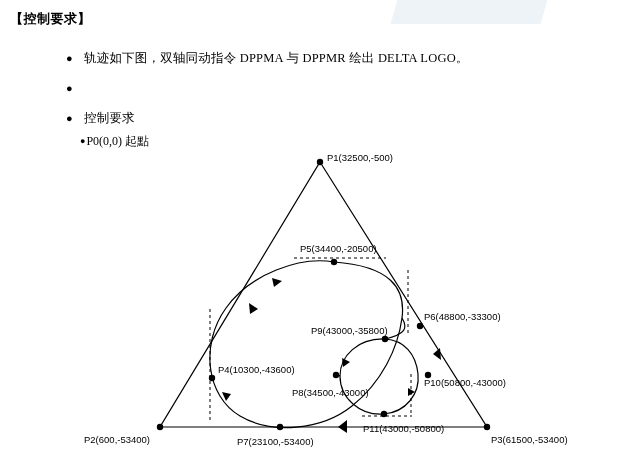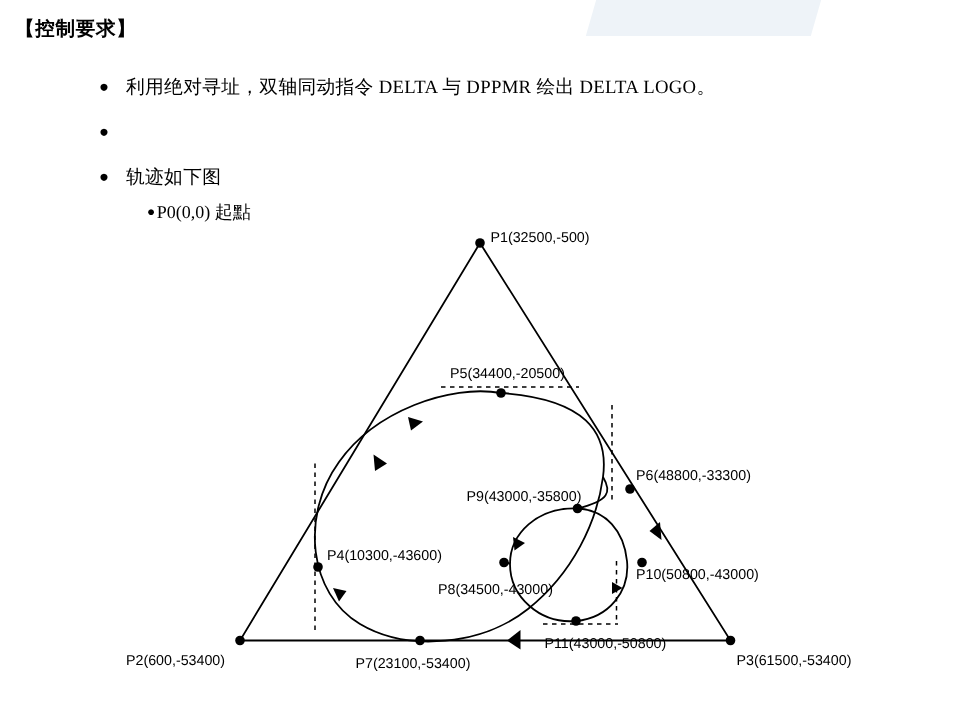--- a/index.html
+++ b/index.html
@@ -52,21 +52,21 @@
     flex: 0 0 18px;
     font-size: 11px;
     line-height: 16px;
   }
   .bullet-text {
     line-height: 16px;
     letter-spacing: 0.2px;
   }
   .subnote {
     position: absolute;
-    left: 98px;
+    left: 80px;
     top: 133px;
     font-size: 12px;
     font-family: "Liberation Serif", serif;
   }
   .subnote .sq {
     font-size: 9px;
     vertical-align: 1px;
     margin-right: 1px;
   }
   .figure {
@@ -88,28 +88,28 @@
 </head>
 <body>
 
 <div class="watermark"></div>
 
 <div class="heading">【控制要求】</div>
 
 <div class="bullets">
   <div class="bullet-row">
     <span class="bullet-dot">●</span>
-    <span class="bullet-text">利用绝对寻址，双轴同动指令 DELTA 与 DPPMR 绘出 DELTA LOGO。</span>
+    <span class="bullet-text">轨迹如下图，双轴同动指令 DPPMA 与 DPPMR 绘出 DELTA LOGO。</span>
   </div>
   <div class="bullet-row">
     <span class="bullet-dot">●</span>
   </div>
   <div class="bullet-row">
     <span class="bullet-dot">●</span>
-    <span class="bullet-text">轨迹如下图</span>
+    <span class="bullet-text">控制要求</span>
   </div>
 </div>
 
 <div class="subnote">
   <span class="sq">●</span><span>P0(0,0) 起點</span>
 </div>
 
 <div class="figure">
   <svg width="639" height="327" viewBox="0 0 639 327" xmlns="http://www.w3.org/2000/svg">
 

